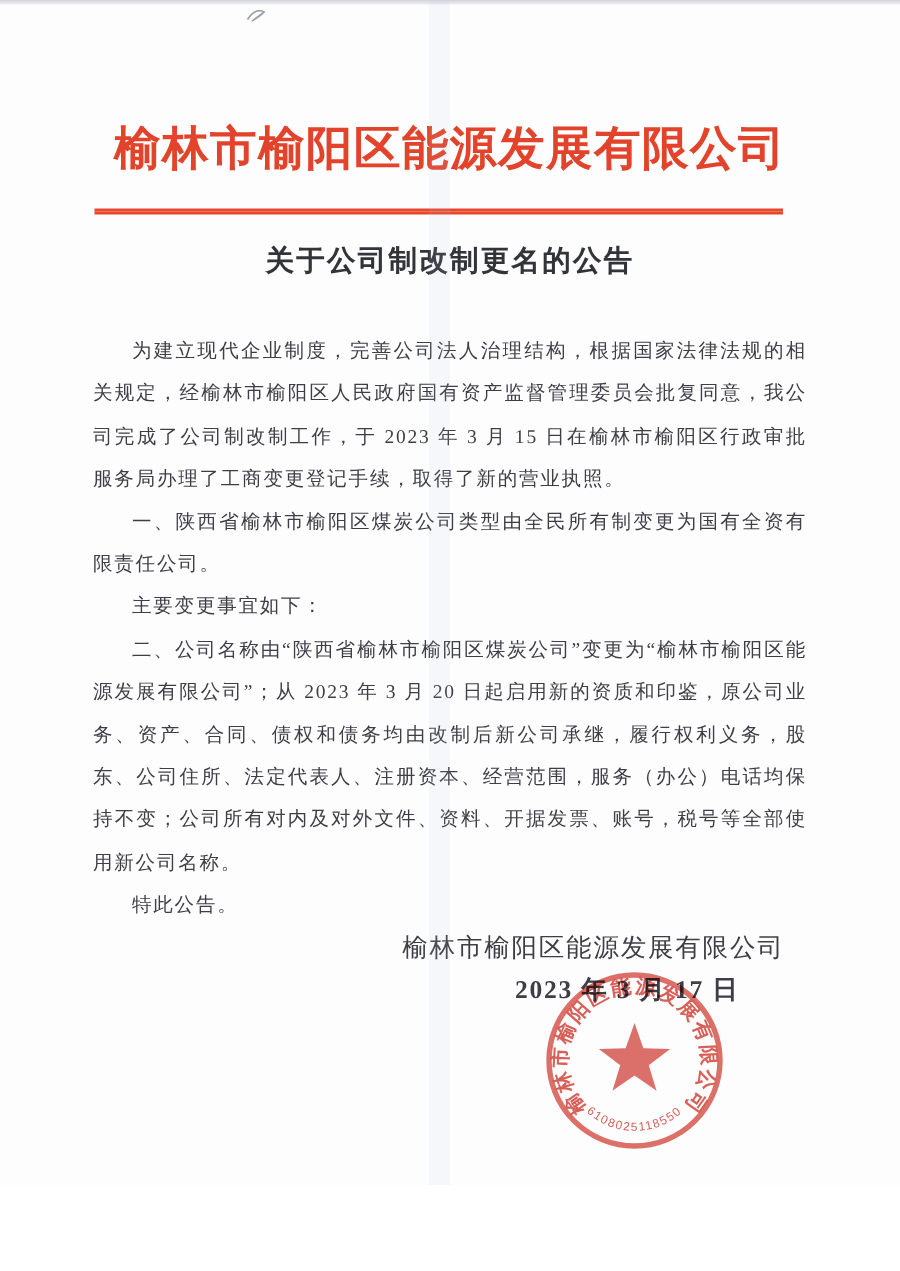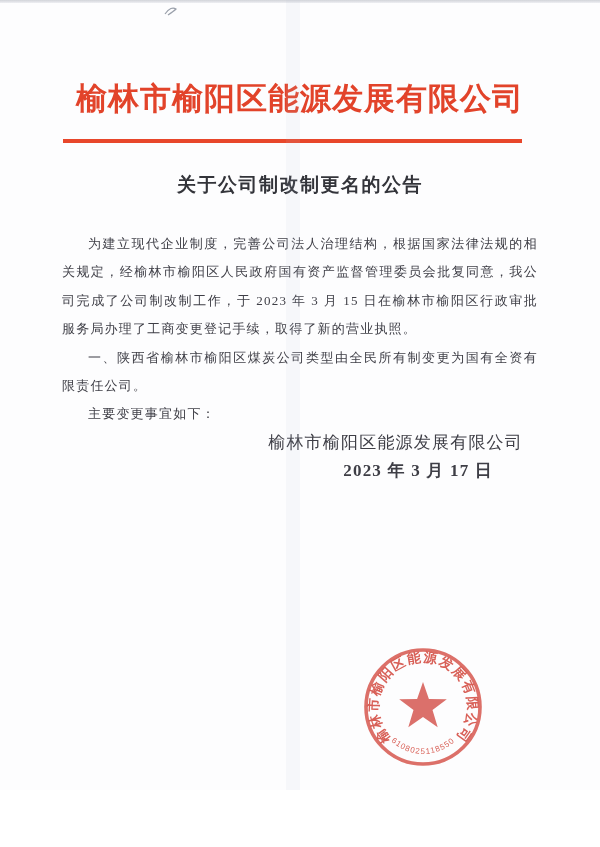--- a/index.html
+++ b/index.html
@@ -35,21 +35,21 @@
     white-space: nowrap;
   }
   .red-rule {
     margin: 23px 0 0 63px;
     width: 459px;
     height: 1.5px;
     border-top: 2.5px solid;
     border-bottom: 2.5px solid;
   }
   .doc-title {
-    margin-top: 28px;
+    margin-top: 18px;
     text-align: center;
     font-size: 19px;
     font-weight: 700;
     letter-spacing: 1.5px;
     line-height: 28px;
   }
   .doc-body {
     margin: 31px 62px 0 62px;
     font-size: 13px;
     line-height: 28.4px;
@@ -98,20 +98,22 @@
   <div class="letterhead" style="color:#e2432a;">榆林市榆阳区能源发展有限公司</div>
 
   <div class="red-rule" style="border-color:#e8472b;"></div>
 
   <div class="doc-title" style="color:#33343a;">关于公司制改制更名的公告</div>
 
   <div class="doc-body" style="color:#3e3e46;">
     <p>为建立现代企业制度，完善公司法人治理结构，根据国家法律法规的相关规定，经榆林市榆阳区人民政府国有资产监督管理委员会批复同意，我公司完成了公司制改制工作，于 2023 年 3 月 15 日在榆林市榆阳区行政审批服务局办理了工商变更登记手续，取得了新的营业执照。</p>
     <p>一、陕西省榆林市榆阳区煤炭公司类型由全民所有制变更为国有全资有限责任公司。</p>
     <p>主要变更事宜如下：</p>
+    <p>二、公司名称由“陕西省榆林市榆阳区煤炭公司”变更为“榆林市榆阳区能源发展有限公司”；从 2023 年 3 月 20 日起启用新的资质和印鉴，原公司业务、资产、合同、债权和债务均由改制后新公司承继，履行权利义务，股东、公司住所、法定代表人、注册资本、经营范围，服务（办公）电话均保持不变；公司所有对内及对外文件、资料、开据发票、账号，税号等全部使用新公司名称。</p>
+    <p>特此公告。</p>
   </div>
 
   <div class="signature" style="color:#3e3e46;">
     <div class="sig-company">榆林市榆阳区能源发展有限公司</div>
     <div class="sig-date">2023 年 3 月 17 日</div>
   </div>
 
   <div class="seal">
     <svg width="130" height="122" viewBox="0 0 130 122">
       <defs>

